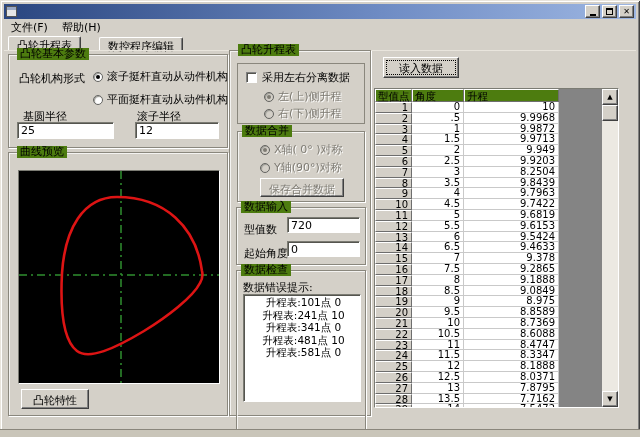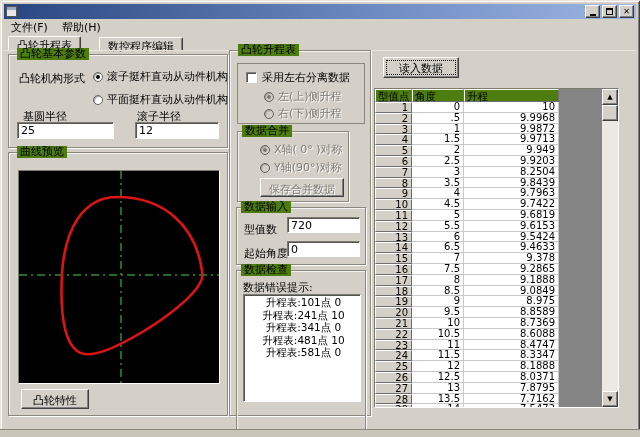--- a/index.html
+++ b/index.html
@@ -148,21 +148,21 @@
       <span class="radio dis" style="left:26px;top:42px;">
         <span class="rb"></span>
         <span>右(下)侧升程</span>
       </span>
       <span class="radio checked dis" style="left:26px;top:25px;">
         <span class="rb"></span>
         <span>左(上)侧升程</span>
       </span>
     </div>
 
-    <div class="group" style="left:7px;top:80px;width:112px;height:71px;">
+    <div class="group" style="left:7px;top:80px;width:128px;height:71px;">
       <span class="legend" style="left:4px;">数据合并</span>
       <span class="radio checked dis" style="left:22px;top:10px;">
         <span class="rb"></span>
         <span>X轴( 0° )对称</span>
       </span>
       <span class="radio dis" style="left:22px;top:28px;">
         <span class="rb"></span>
         <span>Y轴(90°)对称</span>
       </span>
       <span class="btn dis" style="left:22px;top:46px;width:84px;height:19px;">

